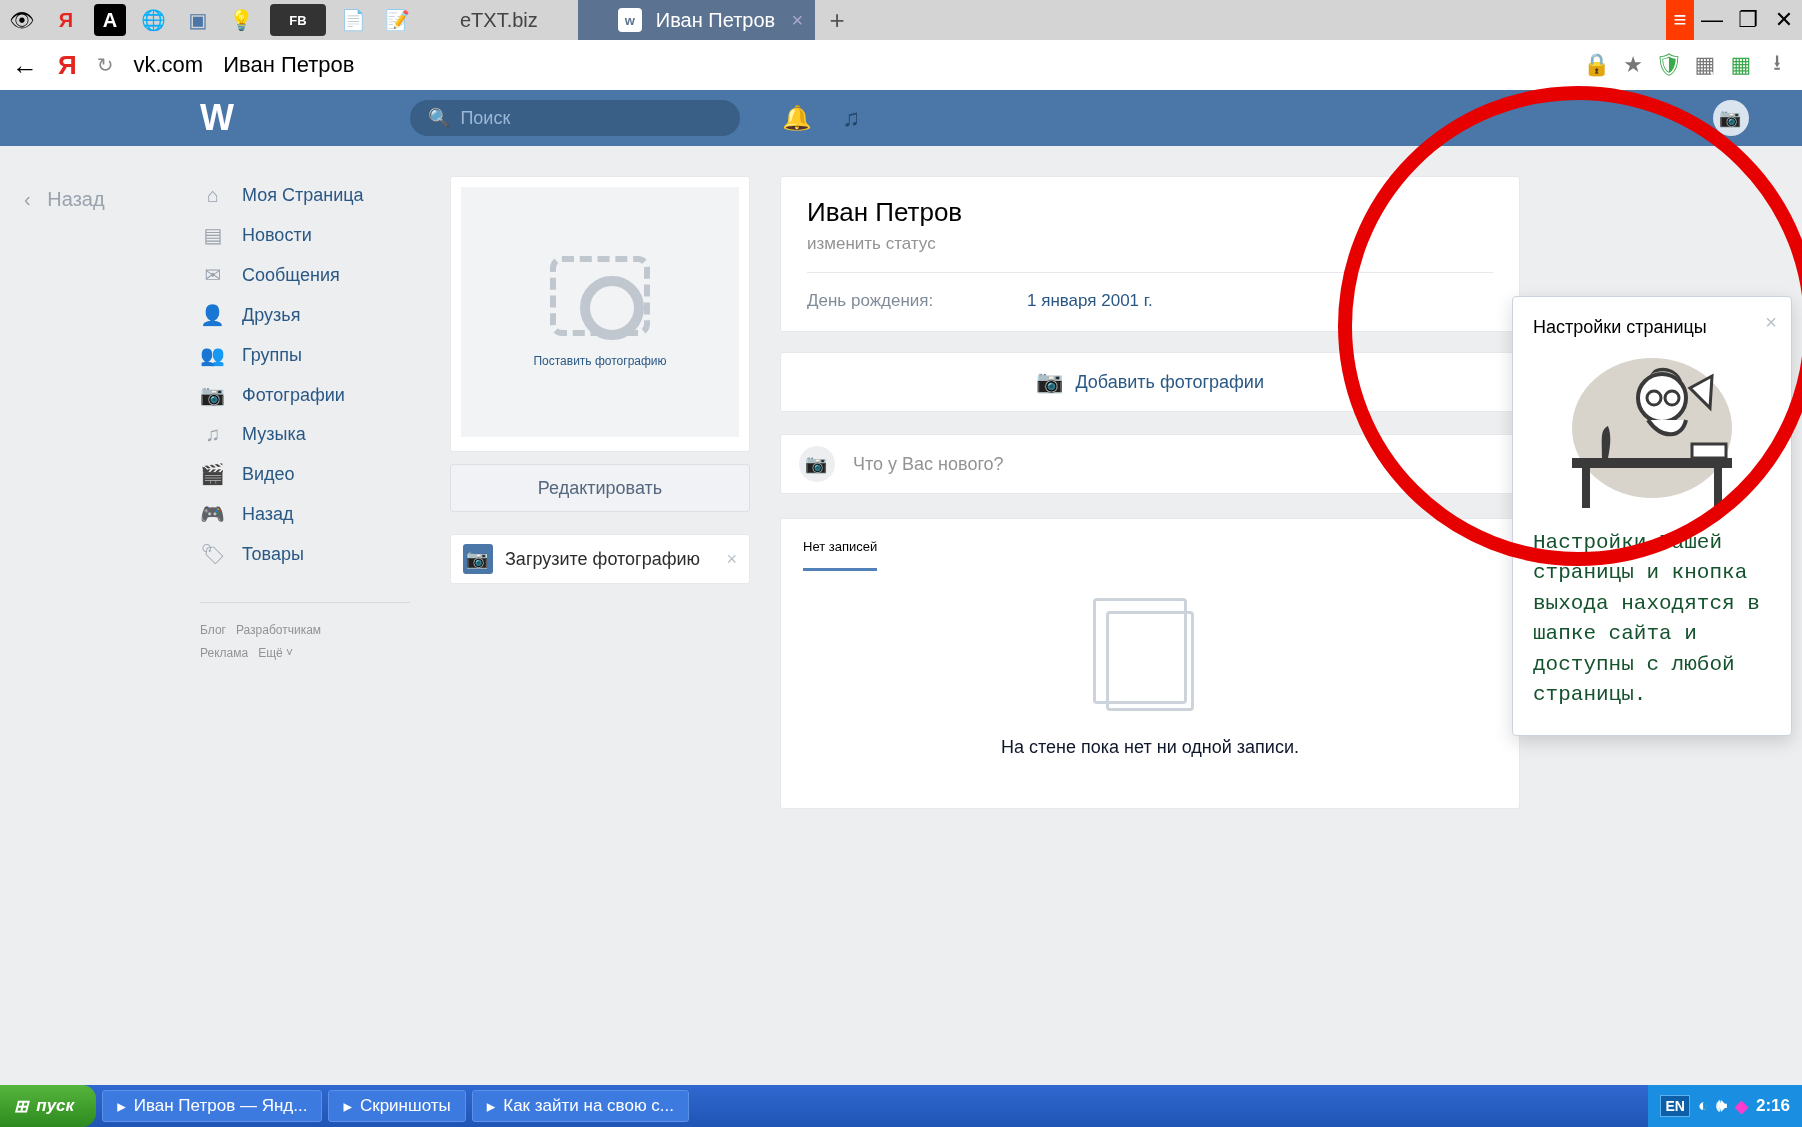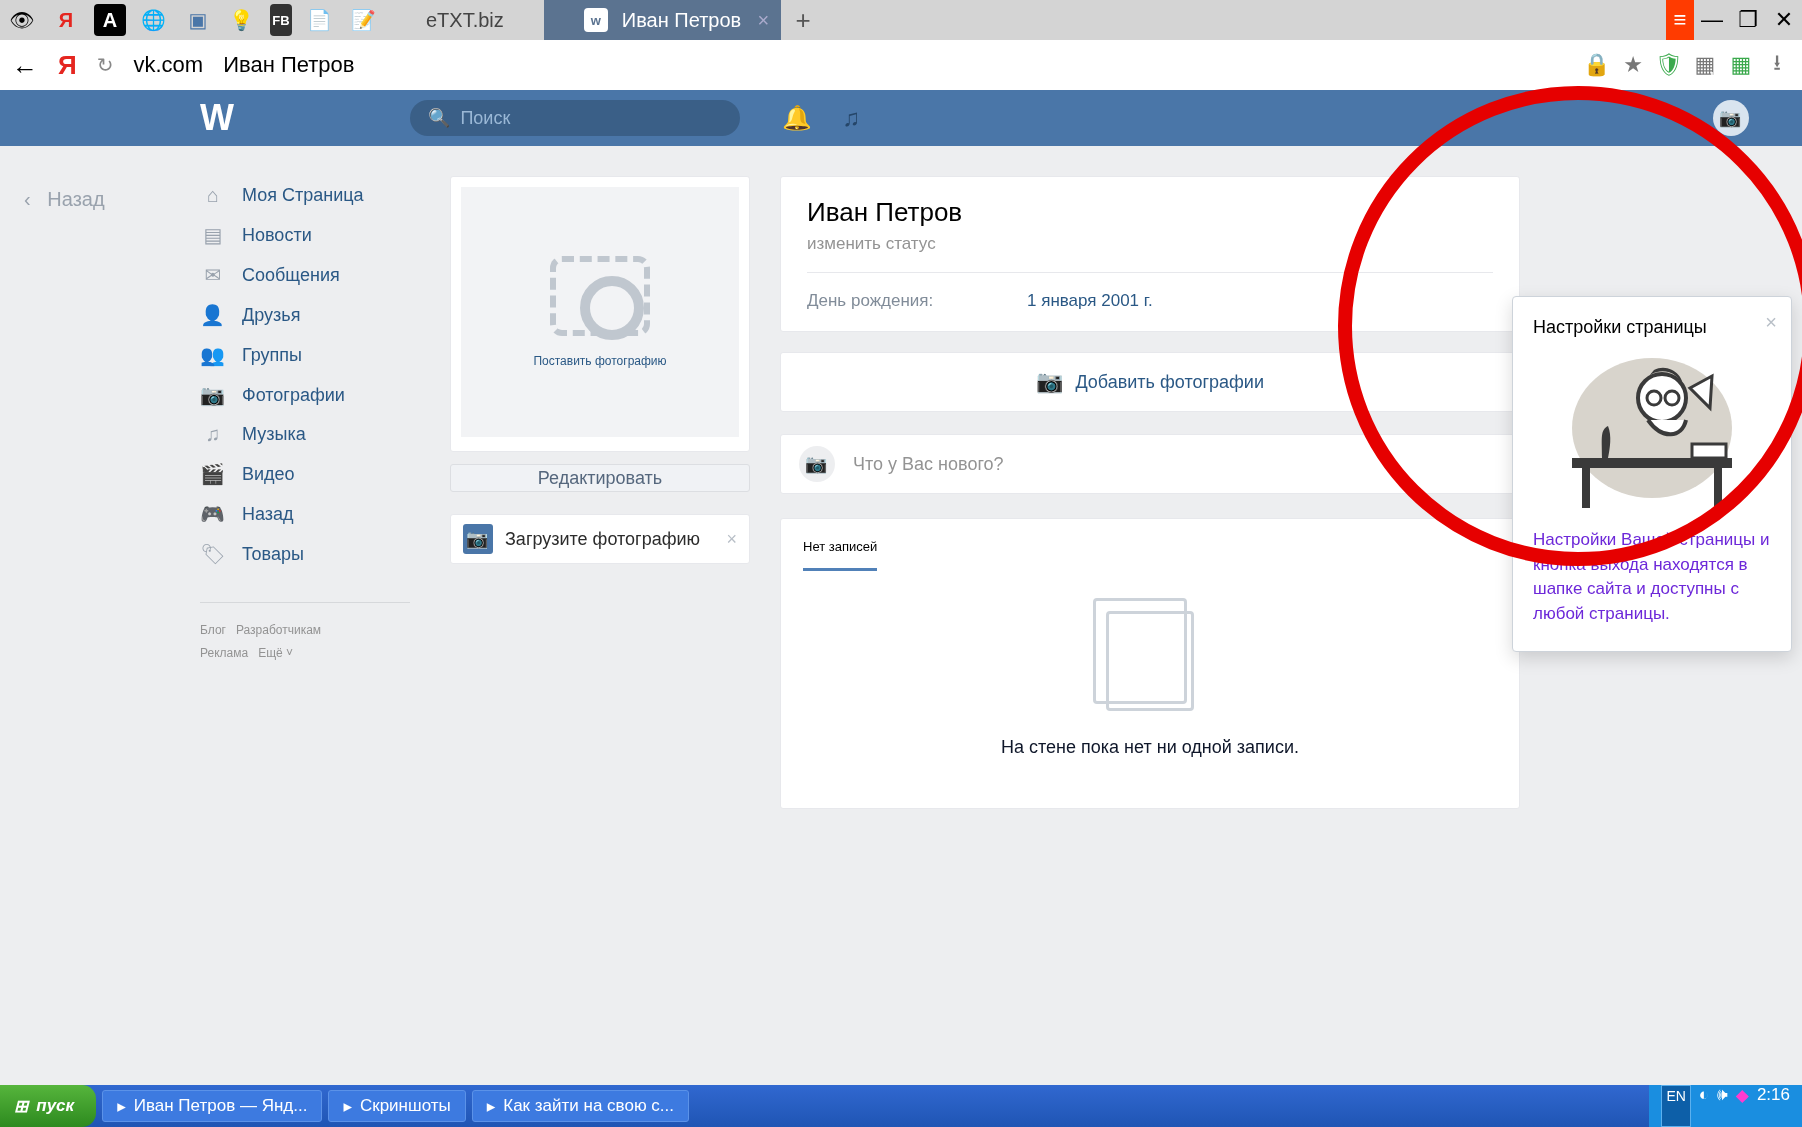--- a/index.html
+++ b/index.html
@@ -4,21 +4,21 @@
 <style>
 * { box-sizing: border-box; margin: 0; padding: 0; font-family: -apple-system, Arial, sans-serif; }
 body { width: 1802px; height: 1127px; background: #d4d4d4; overflow: hidden; position: relative; }
 
 
 .browser-top { position:absolute; top:0; left:0; right:0; }
 .tab-row { display:flex; height:40px; background:#d4d4d4; align-items:center; }
 .tab-icons { display:flex; gap:0; }
 .tab-icon { width:44px; height:40px; display:flex; align-items:center; justify-content:center; font-size:20px; }
 .tab-icon.black{ background:#000; color:#fff; border-radius:4px; width:32px; height:32px; margin:4px 6px; font-weight:bold; }
-.tab-icon.fb{ background:#333; color:#fff; width:22px;height:32px; border-radius:4px; margin:4px 6px; font-size:13px; font-weight:bold; }
+.tab-icon.fb{ background:#333; color:#fff; width:56px;height:32px; border-radius:4px; margin:4px 6px; font-size:13px; font-weight:bold; }
 .browser-tab { height:40px; padding:0 40px; background:#d4d4d4; color:#444; display:flex; align-items:center; gap:14px; font-size:20px; position:relative; }
 .browser-tab.active{ background:#5b7390; color:#fff; }
 .browser-tab .close{ position:absolute; right:12px; color:#aac; }
 .win-controls { margin-left:auto; display:flex; }
 .win-btn { width:36px; height:40px; display:flex; align-items:center; justify-content:center; font-size:22px; }
 .win-btn.red{ background:#ff3b00; color:#fff; width:28px; }
 
 .addr-row{ display:flex; height:50px; background:#fff; align-items:center; gap:20px; padding:0 12px; }
 .addr-row .ya{ font-size:26px; color:#e52620; font-weight:bold; }
 .addr-domain{ color:#000; font-size:22px; }
@@ -41,21 +41,21 @@
 .side-item{ display:flex; align-items:center; gap:16px; padding:8px 0; font-size:18px; color:#2a5885; cursor:pointer; }
 .side-item .ico{ width:26px; color:#99a2ad; font-size:20px; text-align:center; }
 .side-footer{ margin-top:28px; padding-top:16px; border-top:1px solid #d6d8db; font-size:12px; color:#939393; line-height:1.9; }
 
 .profile-col{ position:absolute; left:450px; top:30px; width:300px; }
 .photo-card{ background:#fff; border:1px solid #e7e8ec; border-radius:3px; padding:10px 10px 14px; }
 .photo-ph{ height:250px; background:#f2f3f5; display:flex; flex-direction:column; align-items:center; justify-content:center; gap:18px; color:#a2adb8; }
 .cam{ width:100px; height:80px; border:6px dashed #c0c7cf; border-radius:12px; position:relative; }
 .cam::after{ content:""; position:absolute; width:44px; height:44px; border:10px solid #c0c7cf; border-radius:50%; top:14px; left:24px; }
 .photo-link{ color:#2a5885; font-size:12px; }
-.edit-btn{ margin-top:12px; height:28px; background:#f0f2f5; border:1px solid #dcdee2; border-radius:3px; display:flex; align-items:center; justify-content:center; color:#55677d; font-size:18px; }
+.edit-btn{ margin-top:12px; height:48px; background:#f0f2f5; border:1px solid #dcdee2; border-radius:3px; display:flex; align-items:center; justify-content:center; color:#55677d; font-size:18px; }
 .upload-card{ margin-top:22px; background:#fff; border:1px solid #e7e8ec; border-radius:3px; height:50px; display:flex; align-items:center; gap:12px; padding:0 12px; color:#2c2c2c; font-size:18px; position:relative; }
 .upload-card .sq{ width:30px; height:30px; background:#4a76a8; border-radius:3px; display:flex; align-items:center; justify-content:center; color:#fff; }
 .upload-card .x{ position:absolute; right:12px; color:#b8bfc7; }
 
 .main-col{ position:absolute; left:780px; top:30px; width:740px; }
 .card{ background:#fff; border:1px solid #e7e8ec; border-radius:3px; }
 .info-card{ padding:20px 26px; }
 .name{ font-size:26px; color:#000; }
 .status{ color:#939393; font-size:17px; margin-top:6px; display:block; }
 .hr{ border-top:1px solid #e7e8ec; margin:18px 0; }
@@ -70,28 +70,28 @@
 .tab{ color:#000; font-size:13px; padding-bottom:14px; display:inline-block; border-bottom:3px solid #5181b8; }
 .empty{ padding:40px 0 50px; text-align:center; color:#0f172a; font-size:18px; }
 .empty .docs{ width:88px; height:100px; margin:0 auto 26px; border:3px solid #cdd3da; border-radius:4px; position:relative; }
 .empty .docs::before{ content:""; position:absolute; width:88px; height:100px; border:3px solid #cdd3da; border-radius:4px; top:-16px; left:-16px; }
 
 
 .popup{ position:absolute; right:10px; top:150px; width:280px; background:#fff; border:1px solid #cdd3da; border-radius:4px; box-shadow:0 6px 18px rgba(0,0,0,.15); padding:20px 20px 24px; z-index:50; }
 .popup h3{ font-size:18px; color:#000; font-weight:normal; }
 .popup .px{ position:absolute; right:14px; top:14px; color:#b8bfc7; font-size:20px; }
 .popup .illu{ height:190px; display:flex; align-items:center; justify-content:center; }
-.popup p{ font-size:17px; color:#6d28d9; line-height:1.45; }
+.popup p{ font-size:21px; color:#14532d; line-height:1.45;font-family:Liberation Mono, monospace; }
 .highlight-circle{ position:absolute; right:-16px; top:86px; width:480px; height:480px; border:14px solid #e60000; border-radius:50%; z-index:60; pointer-events:none; }
 
 
 .taskbar{ position:absolute; left:0; right:0; bottom:0; height:42px; background:linear-gradient(#3168d0,#1f55b4); display:flex; align-items:center; color:#fff; font-size:17px; }
 .start{ height:42px; background:linear-gradient(#56b53c,#2d8a1f); padding:0 22px 0 14px; display:flex; align-items:center; gap:8px; font-style:italic; font-weight:bold; border-radius:0 14px 14px 0; }
 .task{ height:32px; margin-left:6px; background:#3d7ae0; border:1px solid #5b92e8; border-radius:3px; padding:0 14px; display:flex; align-items:center; gap:8px; max-width:240px; }
-.tray{ margin-left:auto; height:42px; background:#1a8ee0; display:flex; padding:0 12px; gap:8px; }
+.tray{ margin-left:auto; height:42px; background:#1a8ee0; display:flex; align-items:center; padding:0 12px; gap:8px;font-weight:bold; }
 </style>
 </head>
 <body>
 
 <div class="browser-top">
   <div class="tab-row">
     <div class="tab-icons">
       <div class="tab-icon">👁</div>
       <div class="tab-icon" style="color:#e52620;font-weight:bold;">Я</div>
       <div class="tab-icon black">A</div>

